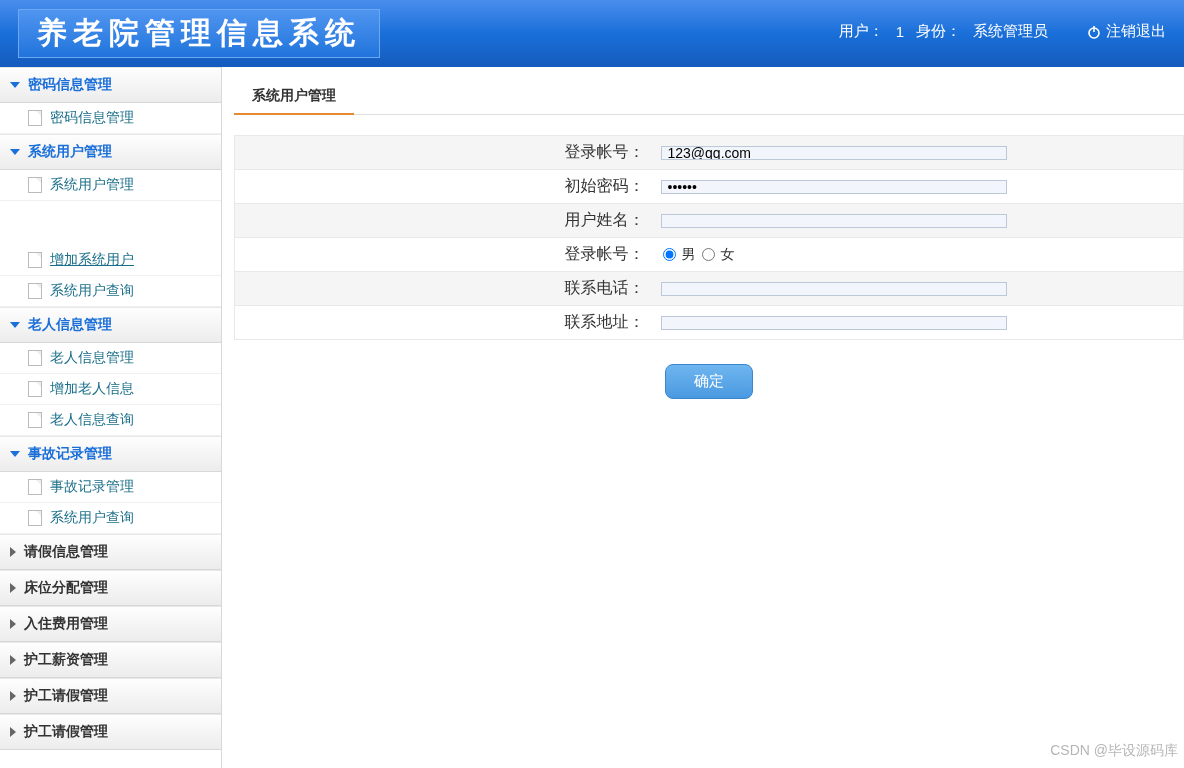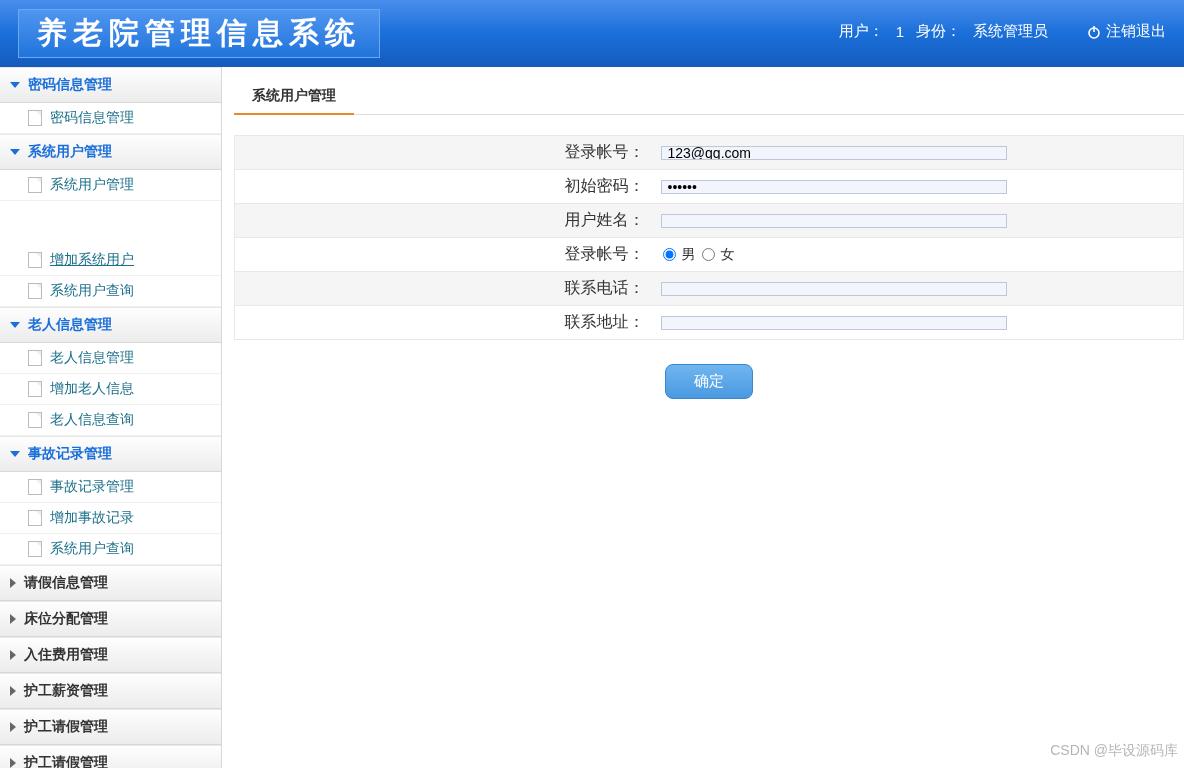--- a/index.html
+++ b/index.html
@@ -244,24 +244,20 @@
         <span class="caret down"></span>
         <span>事故记录管理</span>
       </div>
       <div class="menu-items">
         <div class="menu-item">
           <span class="file-icon"></span>
           <span>事故记录管理</span>
         </div>
         <div class="menu-item">
           <span class="file-icon"></span>
-          <span>增加事故记录</span>
-        </div>
-        <div class="menu-item">
-          <span class="file-icon"></span>
           <span>系统用户查询</span>
         </div>
       </div>
       <div class="menu-header">
         <span class="caret right"></span>
         <span>请假信息管理</span>
       </div>
       <div class="menu-header">
         <span class="caret right"></span>
         <span>床位分配管理</span>

